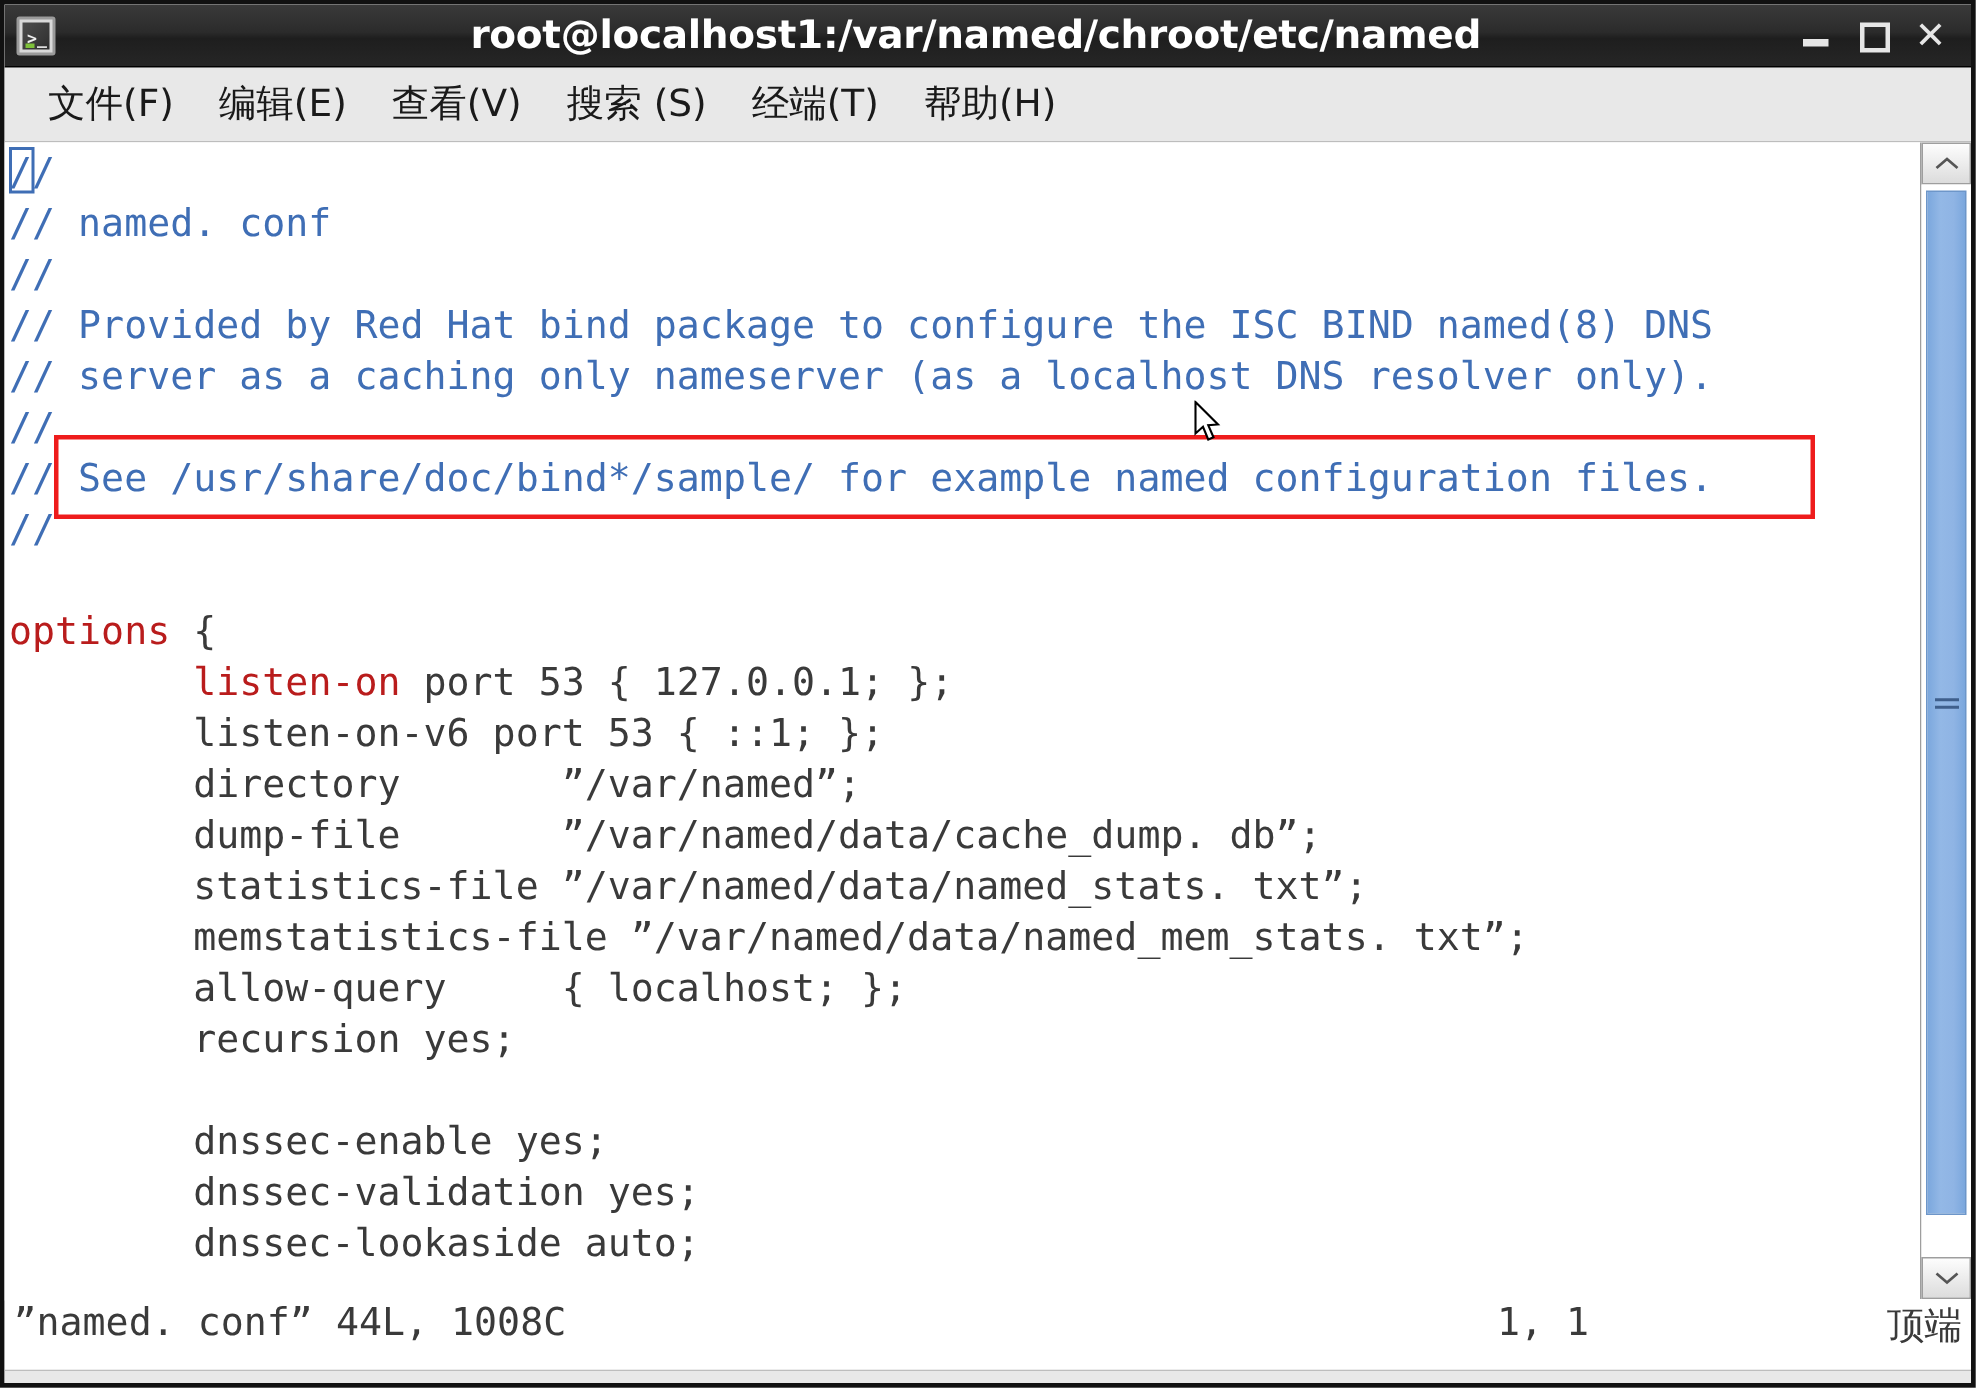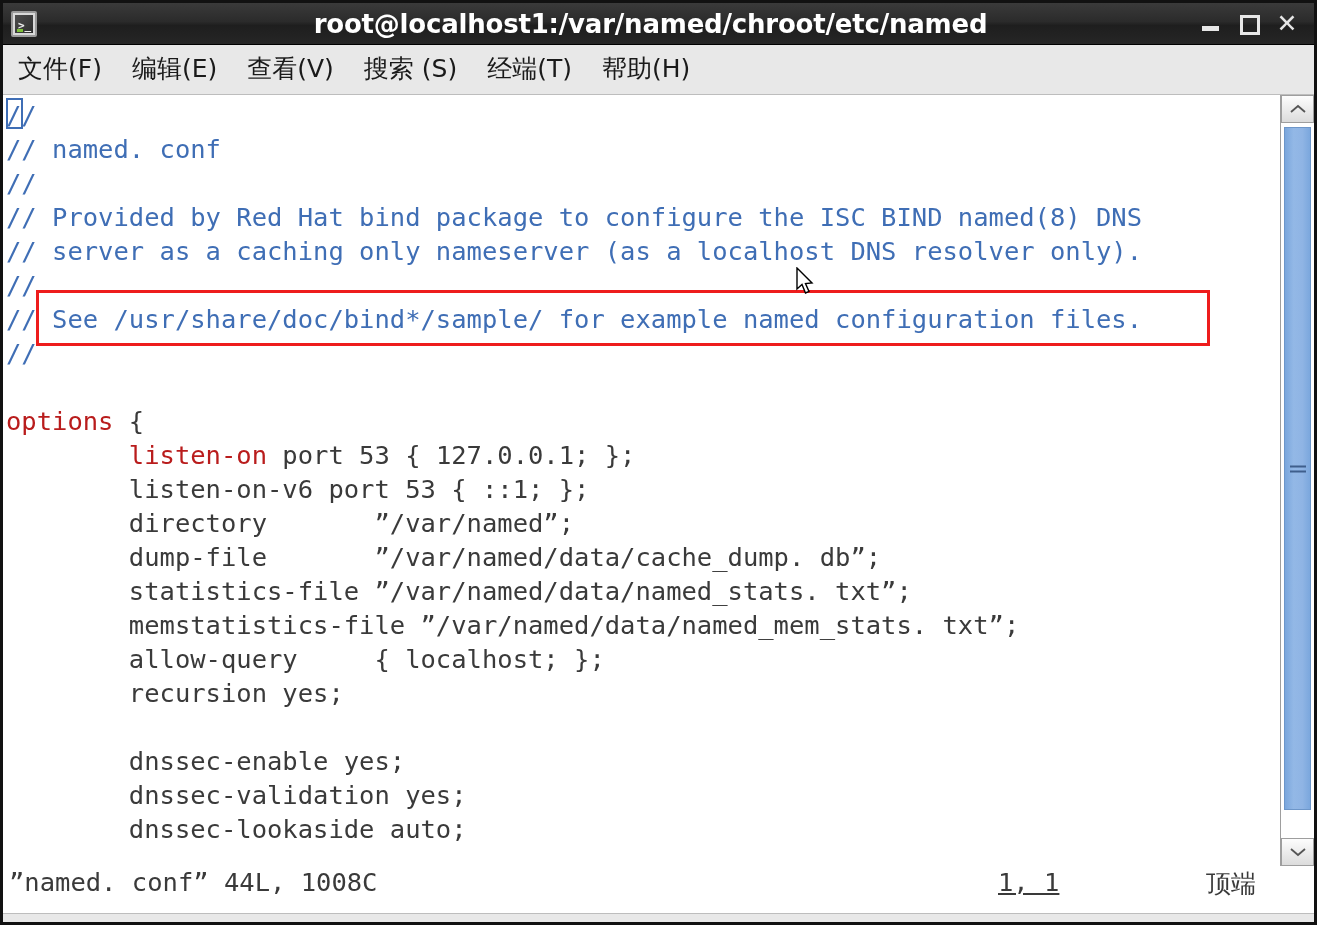--- a/index.html
+++ b/index.html
@@ -129,20 +129,21 @@
   }
 
   
   .menubar {
     height: 50px;
     flex: 0 0 50px;
     background: #e8e8e8;
     border-bottom: 1px solid #bdbdbd;
     display: flex;
     align-items: center;
+    padding-left: 14px;
     box-sizing: border-box;
   }
   .menu-item {
     font-family: "DejaVu Sans", sans-serif;
     font-size: 25px;
     color: #1a1a1a;
     padding: 2px 15px 4px 15px;
     cursor: default;
     white-space: nowrap;
   }
@@ -275,25 +276,24 @@
     color: #3a3a3a;
     padding-left: 6px;
     box-sizing: border-box;
     position: relative;
   }
   .status-file { white-space: pre; }
   .status-pos {
     position: absolute;
     left: 995px;
     white-space: pre;
-    text-decoration: underline;
   }
   .status-top {
     position: absolute;
-    left: 1203px;
+    left: 1255px;
     font-family: "DejaVu Sans", sans-serif;
     font-size: 25px;
     white-space: pre;
   }
   .bottom-strip {
     flex: 0 0 8px;
     background: #e8e8e8;
     border-top: 1px solid #bdbdbd;
   }
 </style>

